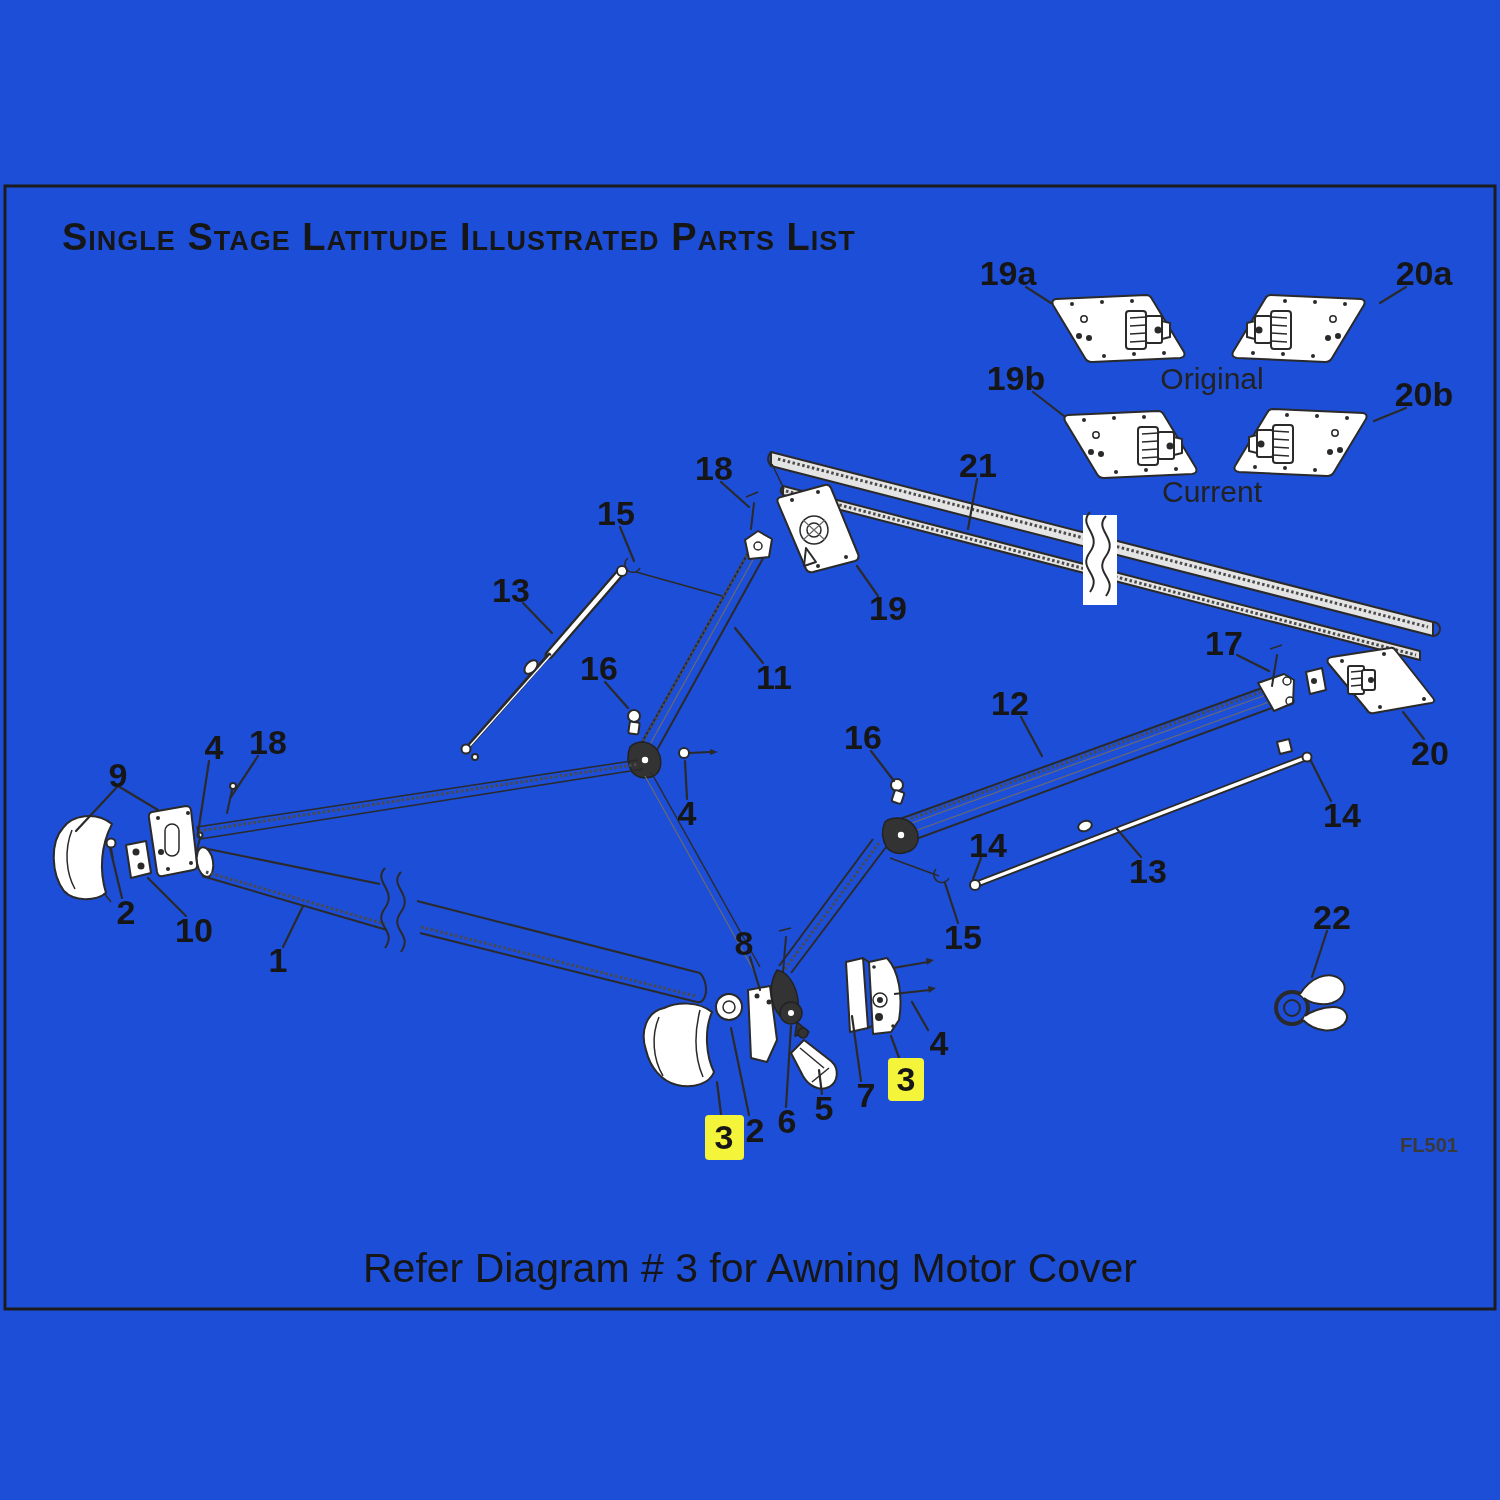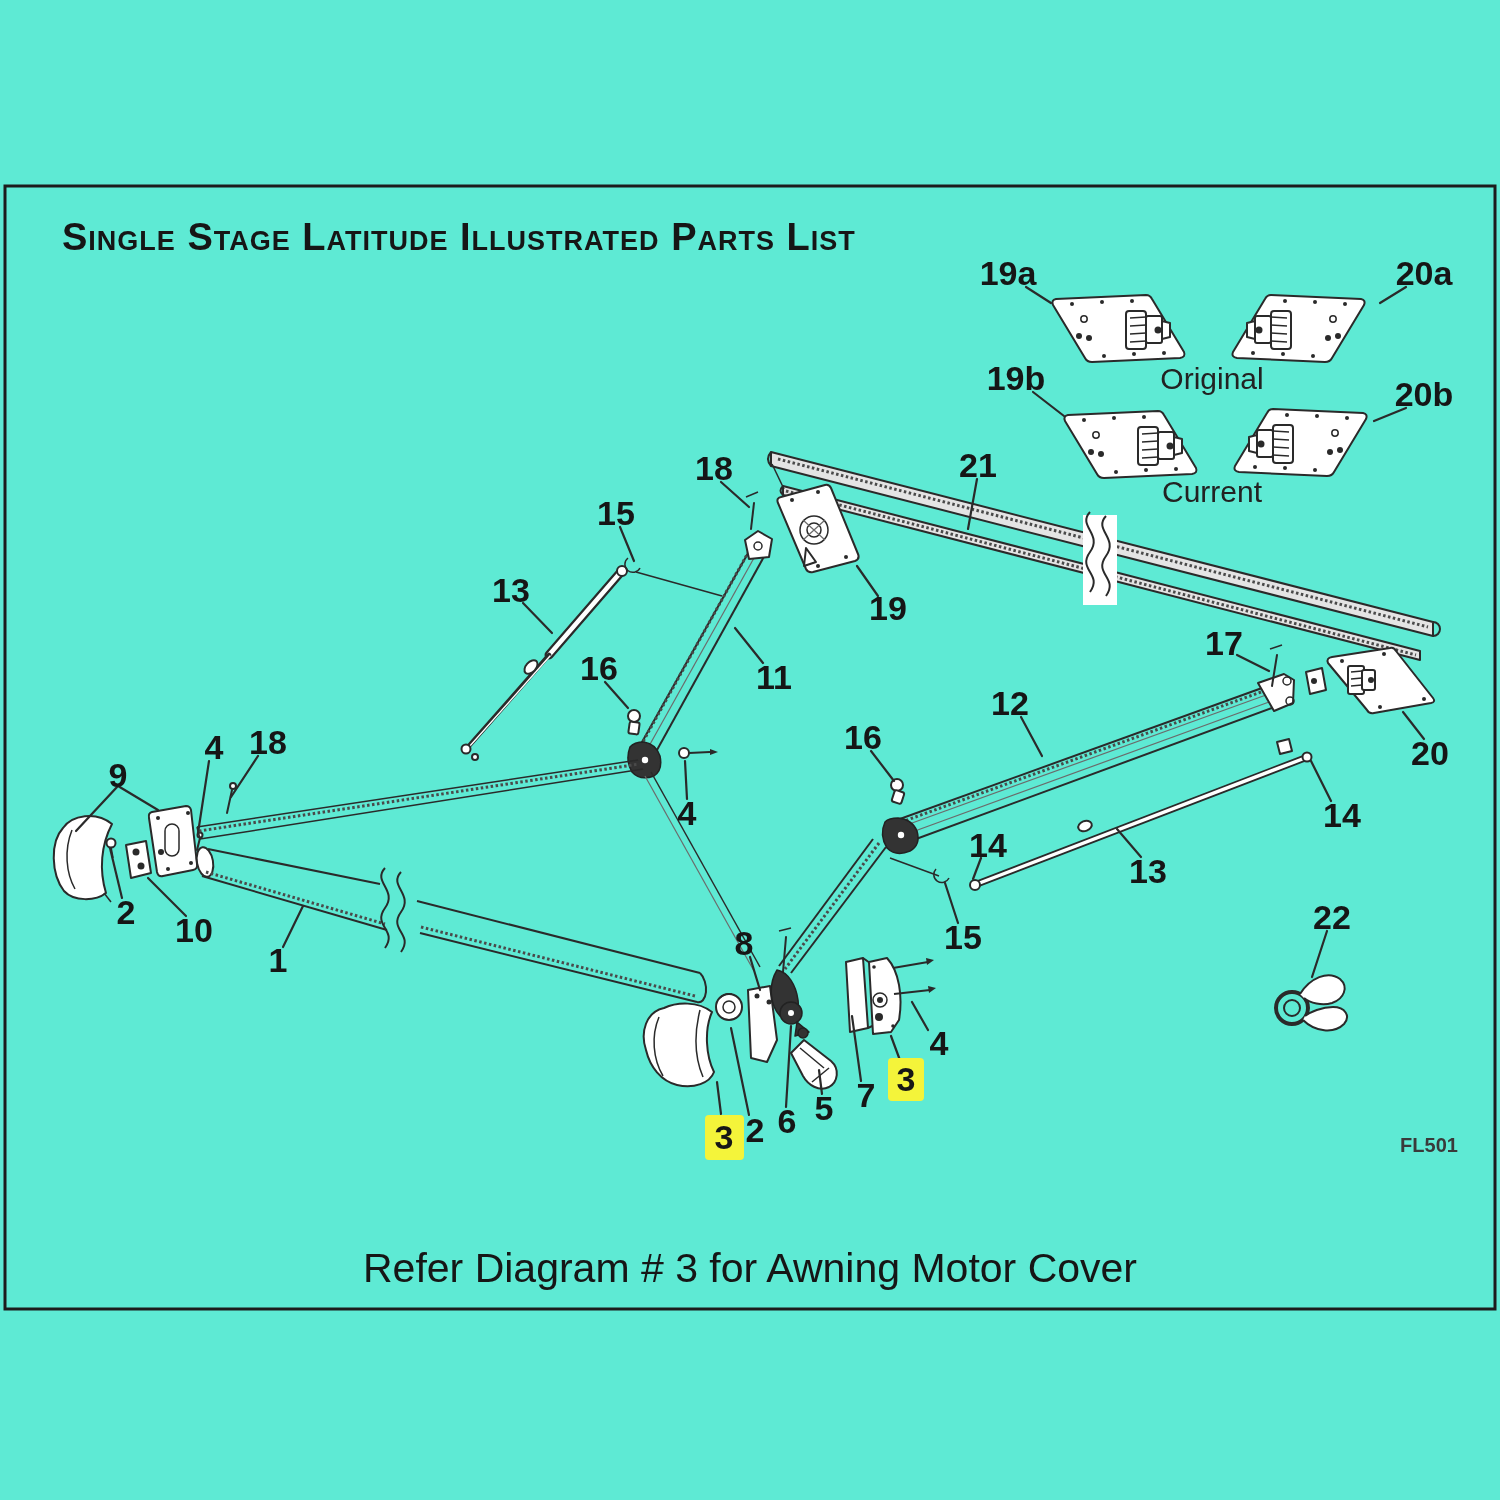--- a/index.html
+++ b/index.html
@@ -1,16 +1,16 @@
 <!DOCTYPE html>
 <html style="--hl: #f4f43a;"><head>
 <meta charset="utf-8">
 <style>
   html,body{margin:0;padding:0;background:#ffffff;}
-  .canvas{position:relative;width:1500px;height:1500px;background:#5eead4;overflow:hidden;}
+  .canvas{position:relative;width:1500px;height:1500px;background:#1d4ed8;overflow:hidden;}
   svg{position:absolute;left:0;top:0;}
   svg text{font-family:"Liberation Sans","DejaVu Sans",sans-serif;fill:#161616;}
   .title-text{font-size:38px;font-weight:bold;font-variant:small-caps;letter-spacing:1px;}
   .footer-text{font-size:41px;font-weight:400;}
   .callout{font-size:34px;font-weight:bold;text-anchor:middle;dominant-baseline:central;}
   .variant{font-size:30px;font-weight:400;text-anchor:middle;dominant-baseline:central;fill:#222;}
   .figcode{font-size:20px;font-weight:bold;text-anchor:middle;dominant-baseline:central;fill:#3a3a3a;}
   .ln{stroke:#2a2a2a;stroke-width:2;fill:none;}
   .ln15{stroke:#2a2a2a;stroke-width:1.5;fill:none;}
   .thin{stroke:#6b6b6b;stroke-width:1.2;fill:none;}

